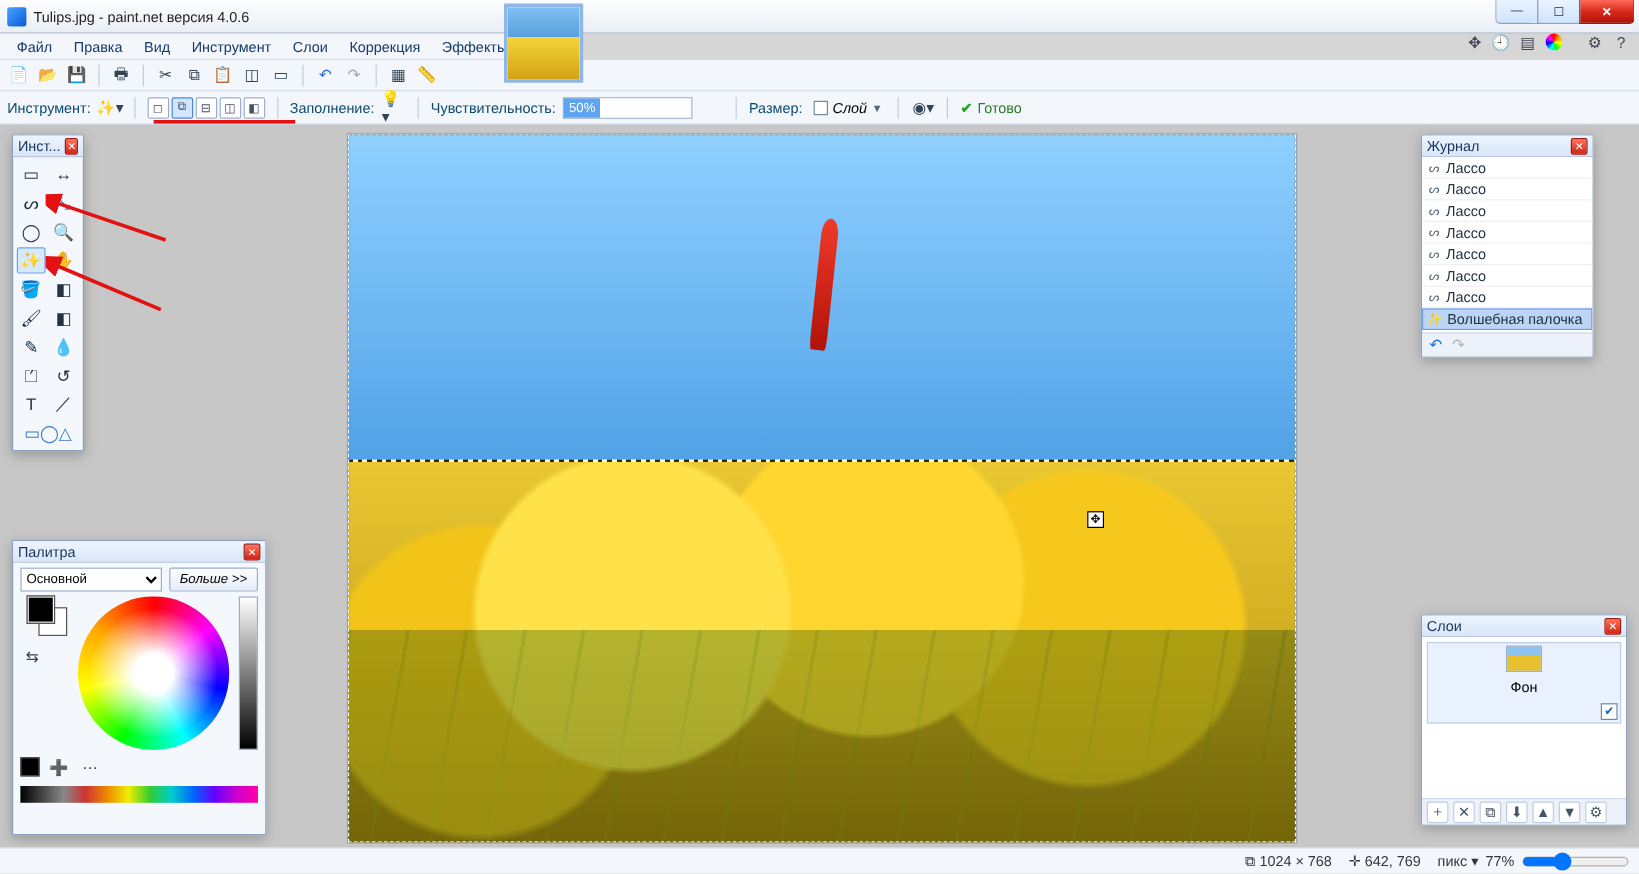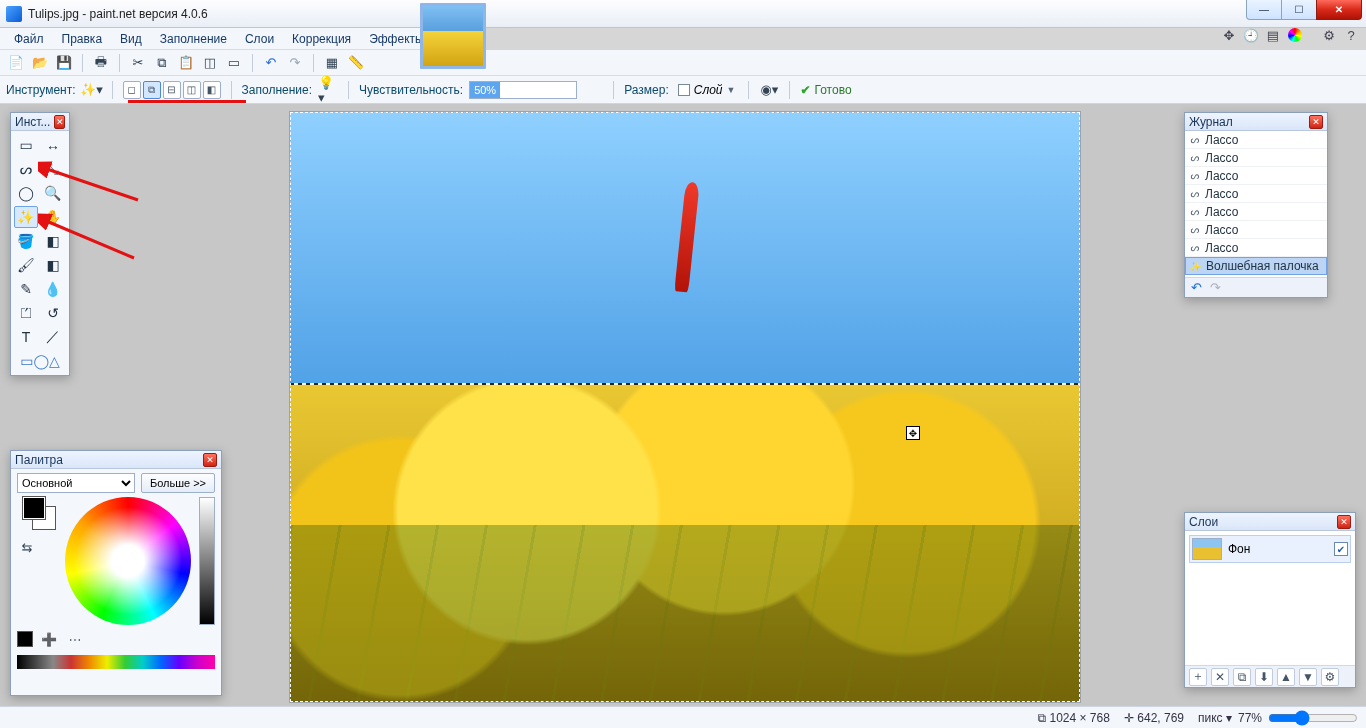--- a/index.html
+++ b/index.html
@@ -74,21 +74,21 @@
   .tool { width:24px; height:22px; display:flex; align-items:center; justify-content:center; border:1px solid transparent; border-radius:2px; font-size:14px; color:#234; cursor:pointer; }
   .tool.selected { background:#d7e9ff; border-color:#6fa3e6; }
 
   
   .arrow-svg { position:absolute; pointer-events:none; z-index:30; }
 
   
   .color-panel { left:10px; top:450px; width:212px; height:246px; }
   .cp-row { display:flex; gap:6px; padding:4px 6px; align-items:flex-start; }
   .cp-select { flex:1; height:20px; border:1px solid #9cb0cc; background:#fff; font-size:11px; }
-  .cp-more { height:20px; padding:0 8px; border:1px solid #9cb0cc; background:linear-gradient(#fdfdfe,#e5ecf7); font-size:11px; cursor:pointer; border-radius:2px; }
+  .cp-more { height:20px; padding:0 8px; border:1px solid #9cb0cc; background:linear-gradient(#fdfdfe,#e5ecf7); font-size:11px; cursor:pointer; border-radius:2px;font-style:italic; }
   .swatches { position:relative; width:34px; height:34px; margin-left:6px; }
   .swatches .fg { position:absolute; left:0; top:0; width:22px; height:22px; background:#000; border:1px solid #fff; outline:1px solid #555; }
   .swatches .bg { position:absolute; left:10px; top:10px; width:22px; height:22px; background:#fff; border:1px solid #fff; outline:1px solid #555; }
   .wheel-wrap { display:flex; gap:8px; padding:0 6px; align-items:flex-start; }
   .colorwheel { width:128px; height:128px; border-radius:50%; background:conic-gradient(red,magenta,blue,cyan,lime,yellow,orange,red); position:relative; }
   .colorwheel::after { content:""; position:absolute; inset:0; border-radius:50%; background:radial-gradient(circle,#fff 0 18%,transparent 60%); }
   .colorwheel .dot { position:absolute; left:60px; top:60px; width:8px; height:8px; border:1px solid #000; border-radius:50%; background:transparent; }
   .val-slider { height:128px; width:16px; background:linear-gradient(#fff,#000); border:1px solid #9cb0cc; }
   .cp-bottom { padding:4px 6px; display:flex; align-items:center; gap:6px; }
   .cp-bottom .sw { width:16px; height:16px; border:1px solid #555; }
@@ -101,21 +101,21 @@
   .hist-item .ic { width:12px; height:12px; display:inline-flex; align-items:center; justify-content:center; font-size:10px; color:#567; }
   .hist-item.selected { background:#bcd5f4; border:1px solid #6fa3e6; }
   .hist-foot { height:20px; display:flex; align-items:center; gap:8px; padding:0 6px; color:#5a7; background:#edf2fa; border-top:1px solid #cfd9e8; }
   .hist-foot span { font-size:13px; cursor:pointer; }
   .hist-foot .undo { color:#1f6fe0; }
   .hist-foot .redo { color:#aab4c4; }
 
   
   .layer-panel { left:1184px; top:512px; width:172px; height:176px; }
   .layer-list { flex:1; background:#fff; padding:4px; }
-  .layer-item { display:flex; align-items:center; gap:6px; padding:2px; border:1px solid #bcd0ec; background:#e8f1fd; }
+  .layer-item { display:flex; align-items:center; gap:6px; padding:2px; border:1px solid #bcd0ec; background:#e8f1fd;flex-direction:column; }
   .layer-item .thumb { width:30px; height:22px; background:linear-gradient(#8cc5f2 0 40%,#e9c030 40% 100%); border:1px solid #9cb0cc; }
   .layer-item .chk { margin-left:auto; width:14px; height:14px; border:1px solid #6a88b0; background:#fff; display:flex; align-items:center; justify-content:center; font-size:10px; color:#1a5fb4; }
   .layer-foot { height:22px; background:#edf2fa; border-top:1px solid #cfd9e8; display:flex; align-items:center; gap:4px; padding:0 4px; }
   .layer-foot span { width:18px; height:18px; display:flex; align-items:center; justify-content:center; font-size:12px; color:#456; border:1px solid #bfcce0; border-radius:2px; background:#fff; cursor:pointer; }
 
   
   .statusbar { position:absolute; left:0; right:0; bottom:0; height:22px; background:#f3f6fb; border-top:1px solid #cdd5e1; display:flex; align-items:center; padding:0 8px; gap:14px; color:#334; font-size:11px; }
   .statusbar .spacer { flex:1; }
   .zoom-group { display:flex; align-items:center; gap:6px; }
   .zoom-group input[type=range] { width:90px; }
@@ -145,21 +145,21 @@
     </span>
   <span style="width:8px"></span>
   <span>⚙</span>
   <span>?</span>
 </div>
 
 <div class="menubar">
   <div class="item">Файл</div>
   <div class="item">Правка</div>
   <div class="item">Вид</div>
-  <div class="item">Заполнение</div>
+  <div class="item">Инструмент</div>
   <div class="item">Слои</div>
   <div class="item">Коррекция</div>
   <div class="item">Эффекты</div>
 </div>
 
 <div class="toolbar">
   <span class="tbtn">📄</span>
   <span class="tbtn">📂</span>
   <span class="tbtn">💾</span>
   <span class="tsep"></span>

